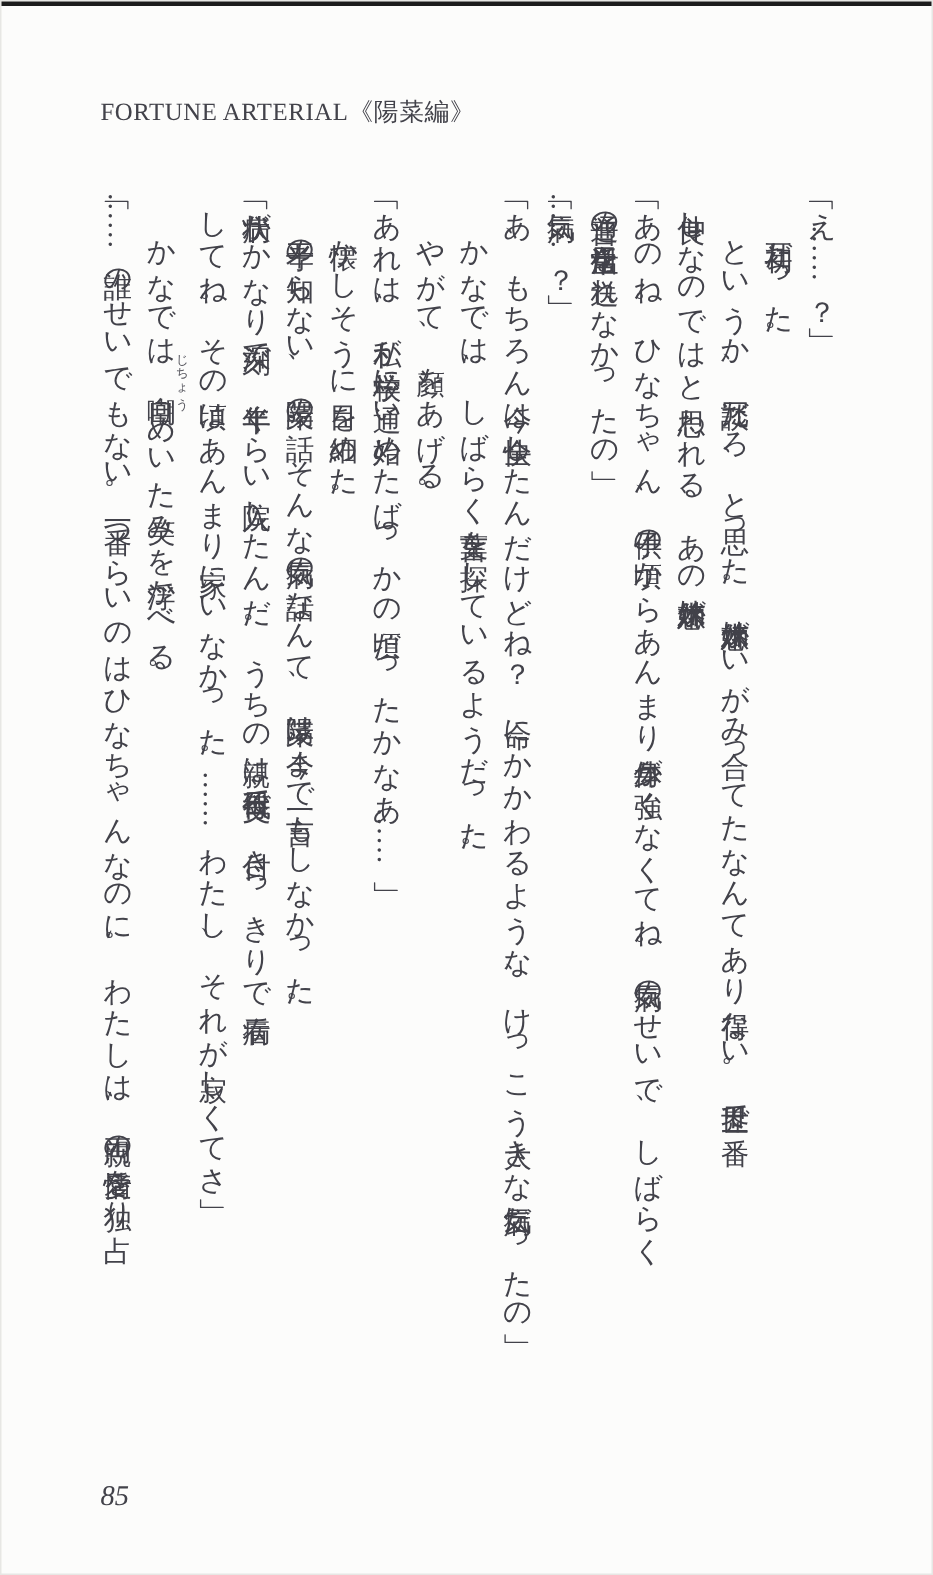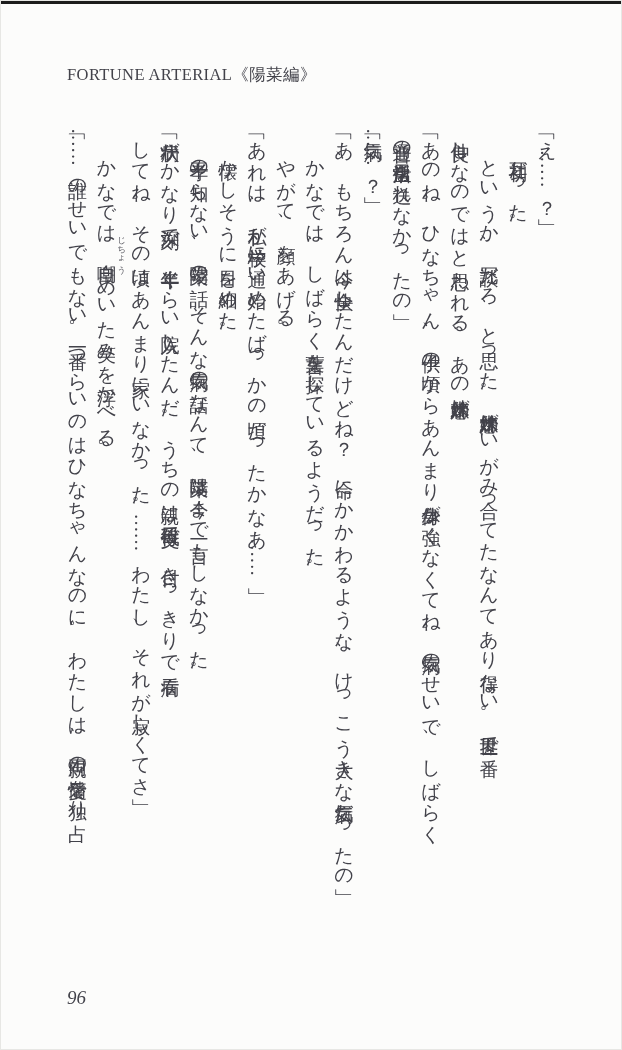--- a/index.html
+++ b/index.html
@@ -85,14 +85,14 @@
       <p class="indent">かなでは、しばらく言葉を探しているようだった。</p>
       <p class="indent">やがて、顔をあげる。</p>
       <p>「あれは、私が学校に通い始めたばっかの頃だったかなあ……」</p>
       <p class="indent">懐かしそうに目を細めた。</p>
       <p class="indent">孝平の知らない、陽菜の話。そんな病気の話なんて、陽菜は今まで一言もしなかった。</p>
       <p>「病状がかなり深刻で、半年ぐらい入院したんだ。うちの親は毎日交代で、付きっきりで看病</p>
       <p>してね。その頃はあんまり家にいなかった。……わたし、それが寂しくてさ」</p>
       <p class="indent">かなでは<ruby>自嘲<rt>じちょう</rt></ruby>めいた笑みを浮かべる。</p>
       <p>「……誰のせいでもない。一番つらいのはひなちゃんなのに。わたしは、両親の愛情を独り占</p>
     </div>
-  <div class="page-number">96</div>
+  <div class="page-number">85</div>
 </div>
 
 </body></html>

